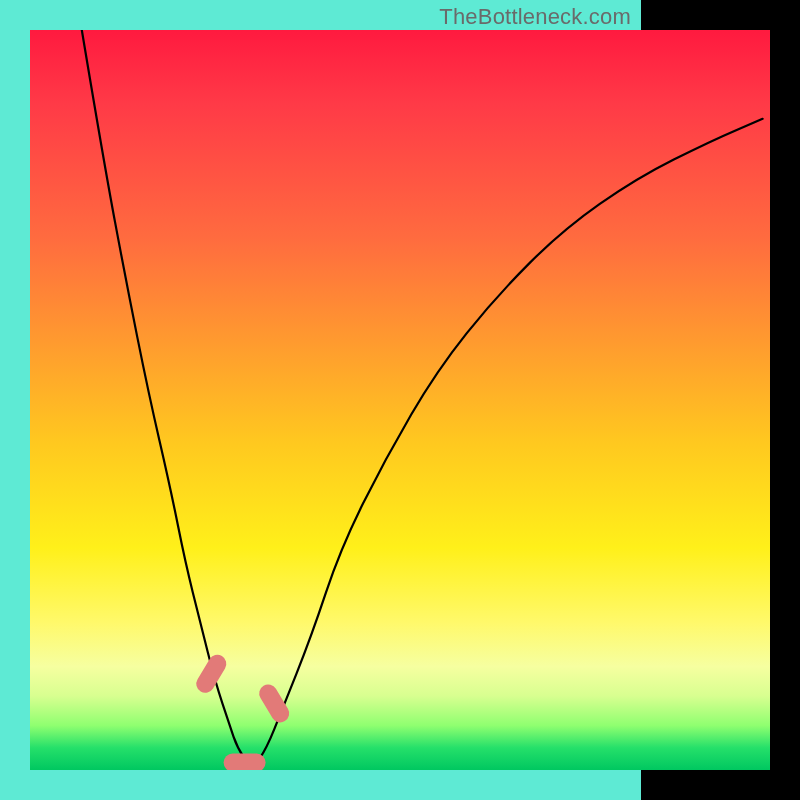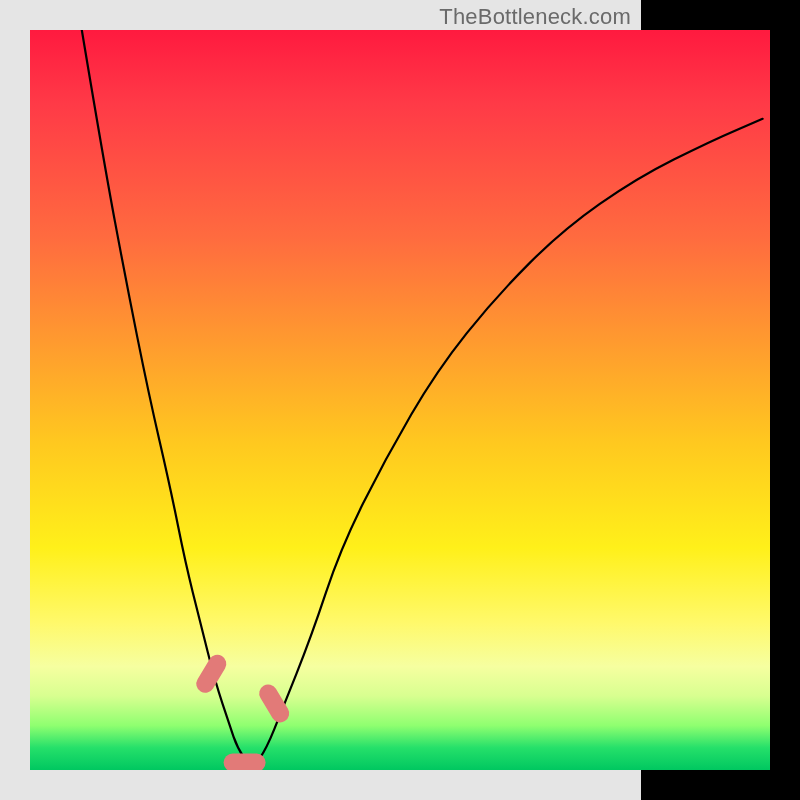--- a/index.html
+++ b/index.html
@@ -10,21 +10,21 @@
     background: #000;
     overflow: hidden;
     font-family: Arial, Helvetica, sans-serif;
   }
   .frame {
     position: absolute;
     top: 0;
     left: 0;
     width: 641px;
     height: 800px;
-    background: #e5e5e5;
+    background: #5eead4;
   }
   .plot {
     position: absolute;
     top: 30px;
     left: 30px;
     width: 740px;
     height: 740px;
     
     background: linear-gradient(
       to bottom,

